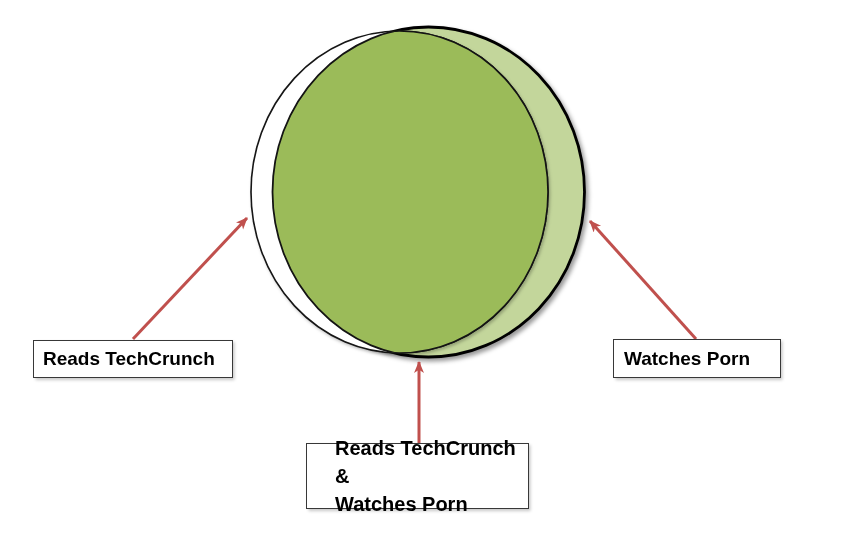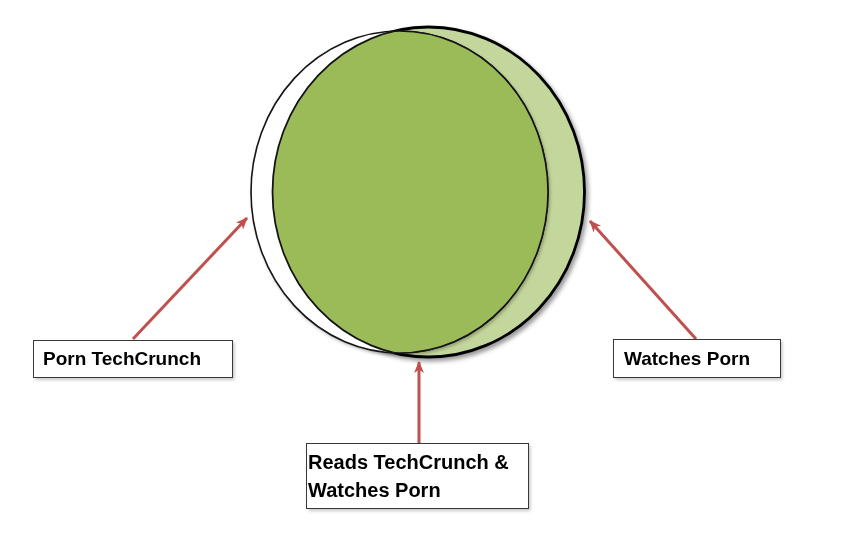--- a/index.html
+++ b/index.html
@@ -45,21 +45,21 @@
     width: 168px;
     height: 39px;
     padding-left: 10px;
     font-size: 19px;
   }
   #label-overlap {
     left: 306px;
     top: 443px;
     width: 223px;
     height: 66px;
-    padding-left: 1px;
+    padding-left: 28px;
     font-size: 20px;
     line-height: 28px;
     flex-direction: column;
     justify-content: center;
     align-items: flex-start;
   }
 </style>
 </head>
 <body>
 
@@ -95,21 +95,21 @@
     <g clip-path="url(#clipA)">
       <ellipse cx="428.5" cy="192" rx="156" ry="165" fill="none" stroke="#141414" stroke-width="1.8"></ellipse>
     </g>
 
     <line x1="133" y1="339" x2="247" y2="218" stroke-width="3" marker-end="url(#arrowHead)" stroke="#C0504D"></line>
     <line x1="696" y1="339" x2="590" y2="221" stroke-width="3" marker-end="url(#arrowHead)" stroke="#C0504D"></line>
     <line x1="419" y1="443" x2="419" y2="362" stroke-width="3" marker-end="url(#arrowHead)" stroke="#C0504D"></line>
   </svg>
 
   <div id="label-left" class="label-box">
-    <span>Porn TechCrunch</span>
+    <span>Reads TechCrunch</span>
   </div>
 
   <div id="label-right" class="label-box">
     <span>Watches Porn</span>
   </div>
 
   <div id="label-overlap" class="label-box">
     <span>Reads TechCrunch &amp;</span>
     <span>Watches Porn</span>
   </div>

